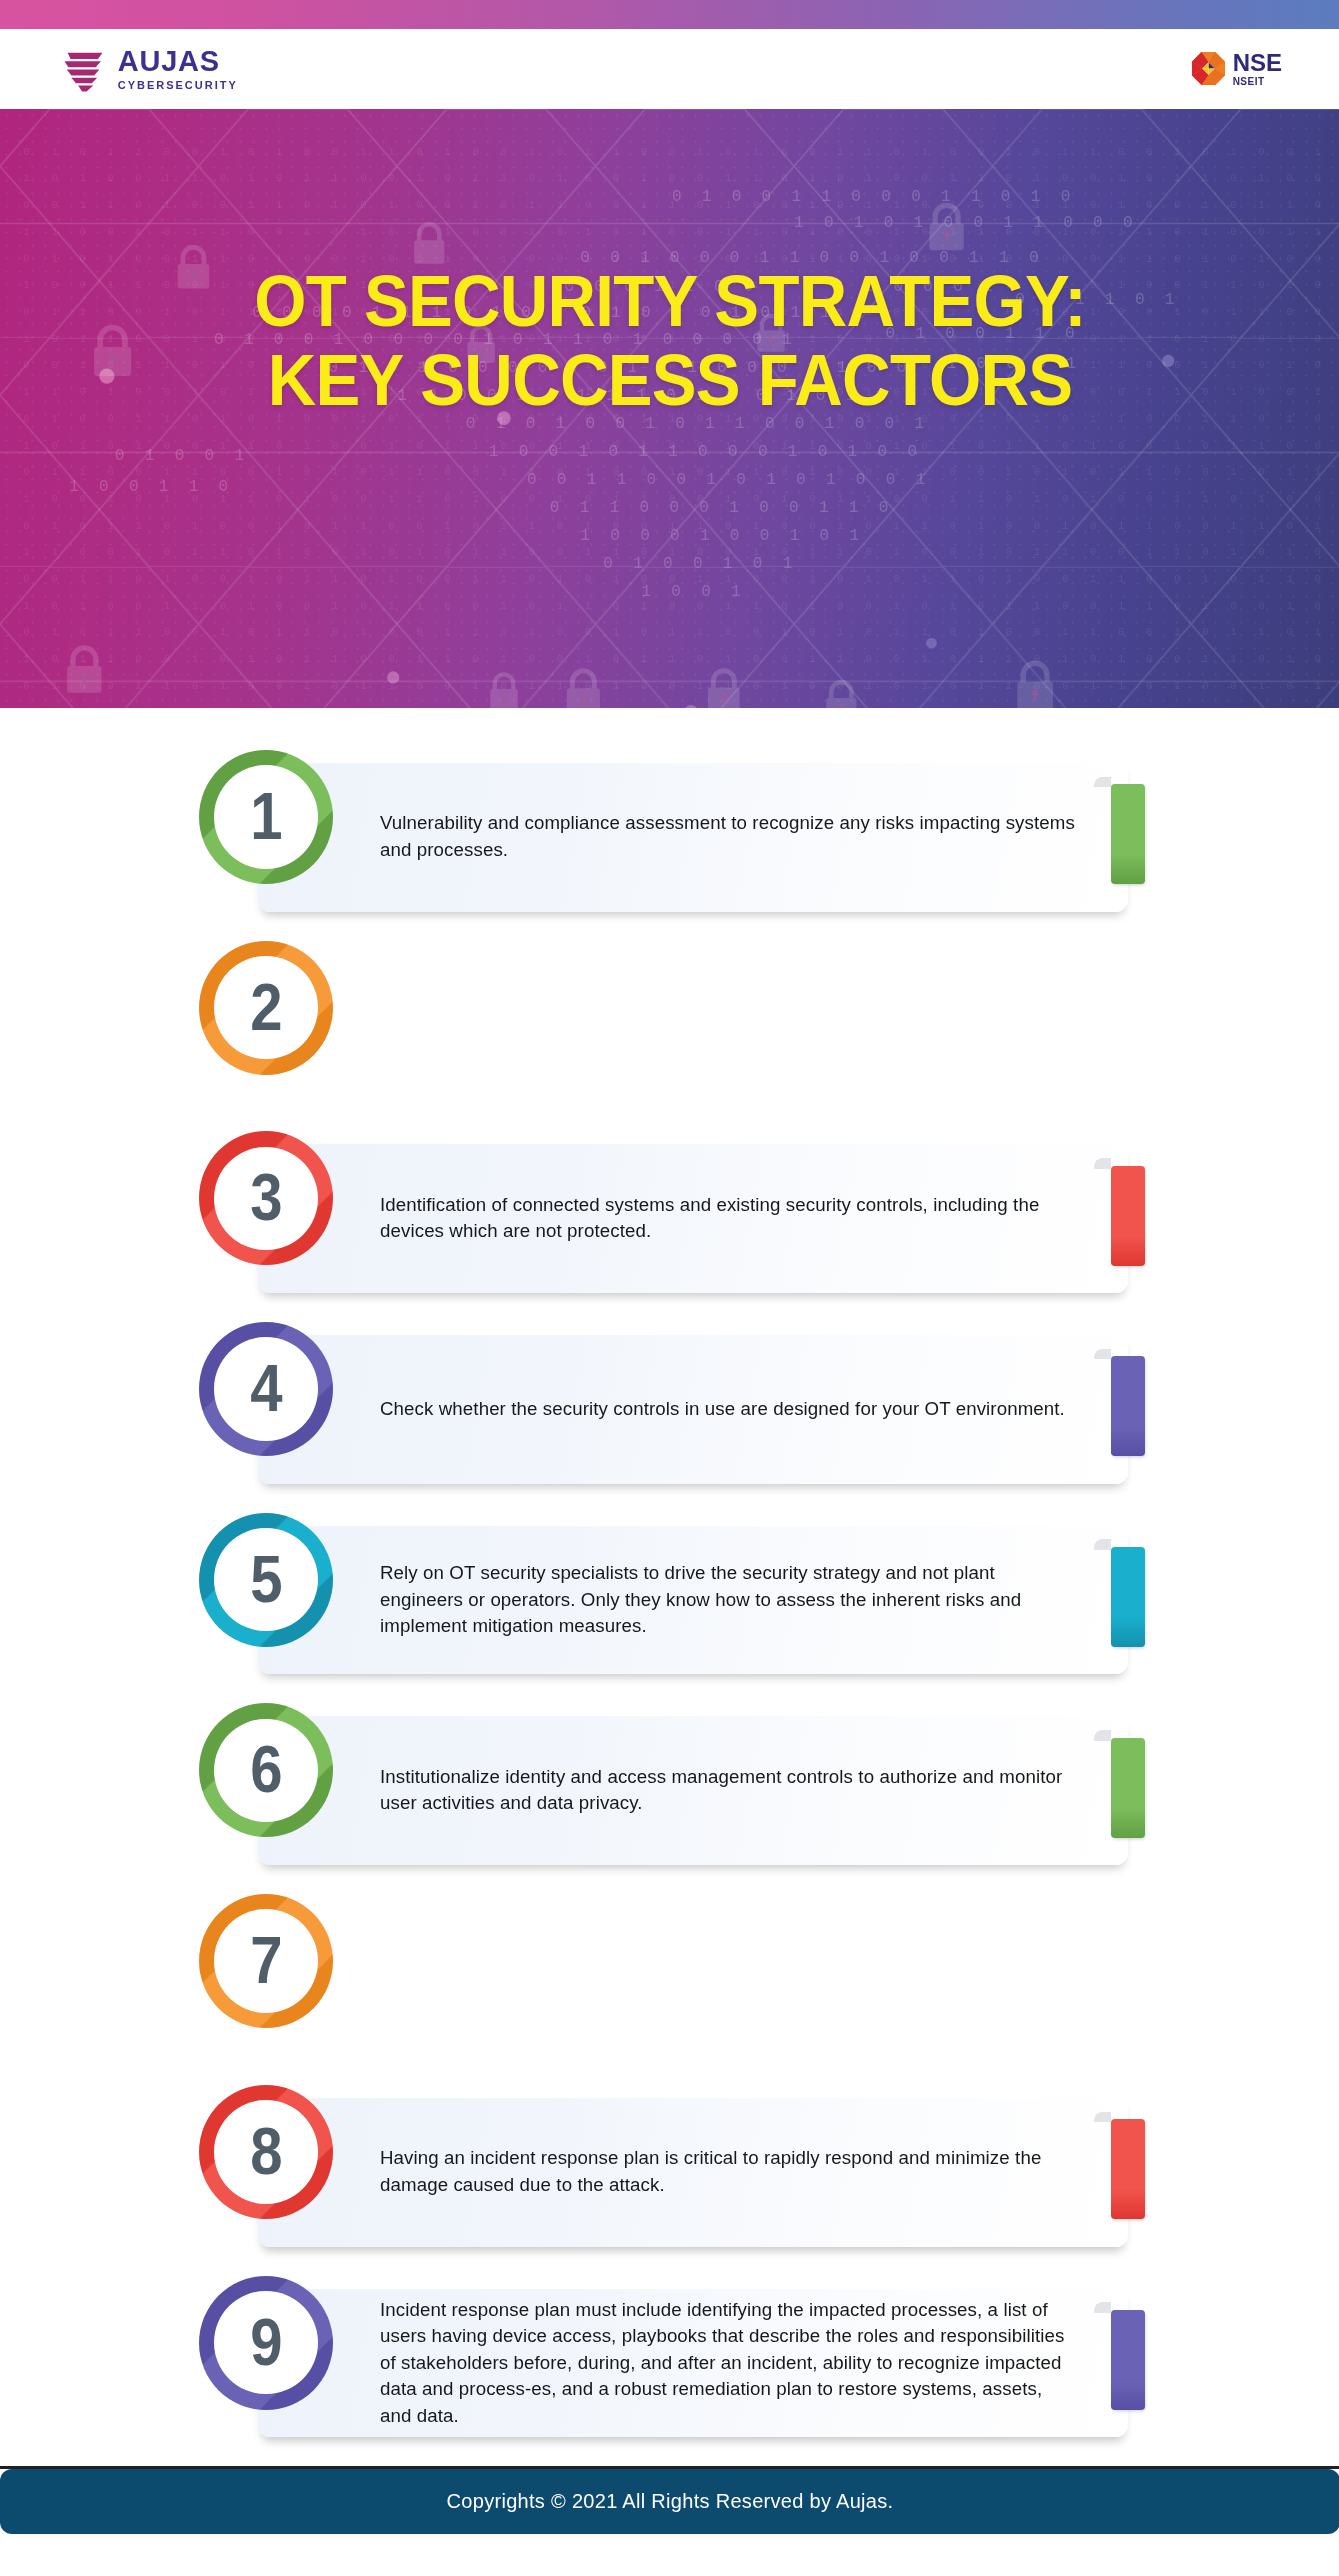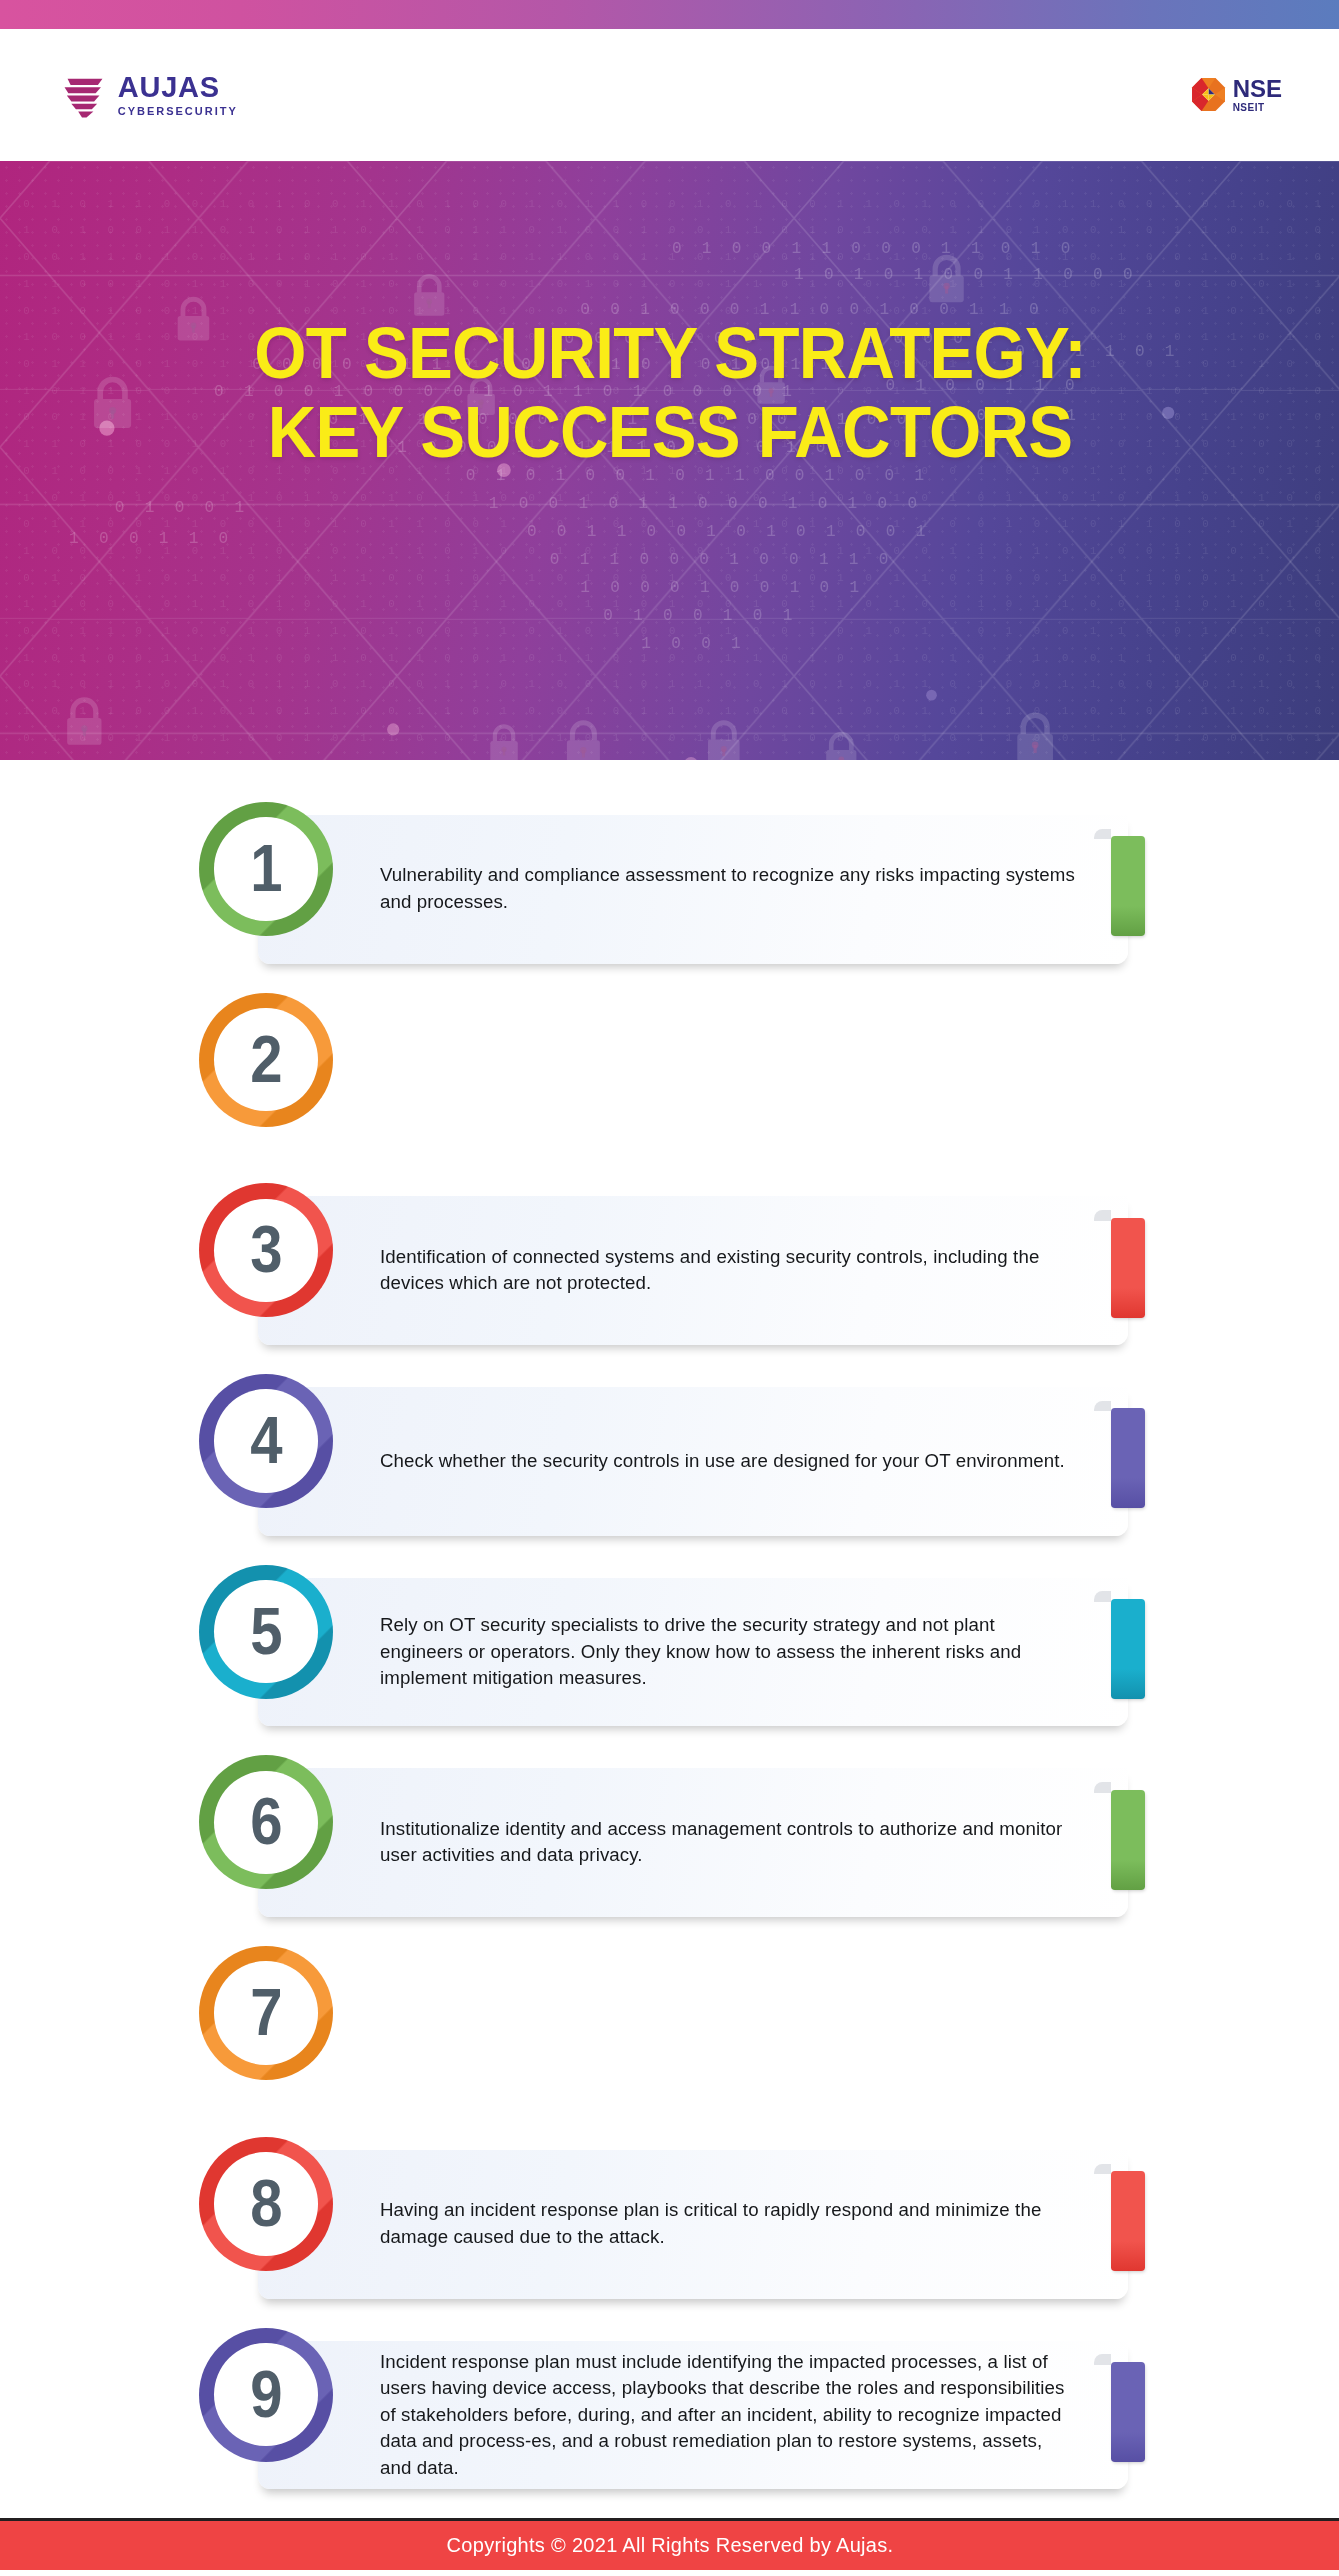--- a/index.html
+++ b/index.html
@@ -17,21 +17,21 @@
 
   
   .top-strip {
     height: 29px;
     width: 100%;
     background: linear-gradient(90deg, #d8539f 0%, #cf52a0 18%, #b457a8 42%, #8c63b3 66%, #6a74bb 86%, #5b7cbe 100%);
   }
 
   
   .logo-header {
-    height: 132px;
+    height: 80px;
     background: #ffffff;
     display: flex;
     align-items: center;
     justify-content: space-between;
     padding: 0 58px 0 60px;
     box-sizing: border-box;
   }
   .aujas-logo {
     display: flex;
     align-items: center;
@@ -205,25 +205,26 @@
     line-height: 1;
     transform: scaleX(0.88) translateY(-1.5px);
   }
 
   
   .footer-rule {
     height: 3.1px;
     background: #231f20;
   }
   .footer {
-    height: 49px;
-    background: #ef4444;
+    height: 65px;
+    background: #0c4a6e;
     display: flex;
     align-items: center;
     justify-content: center;
+    border-radius: 12px;
   }
   .footer-text {
     font-family: "Liberation Sans Narrow", "Liberation Sans", sans-serif;
     color: #ffffff;
     font-size: 20px;
     letter-spacing: 0.3px;
   }
 </style>
 </head>
 <body>

